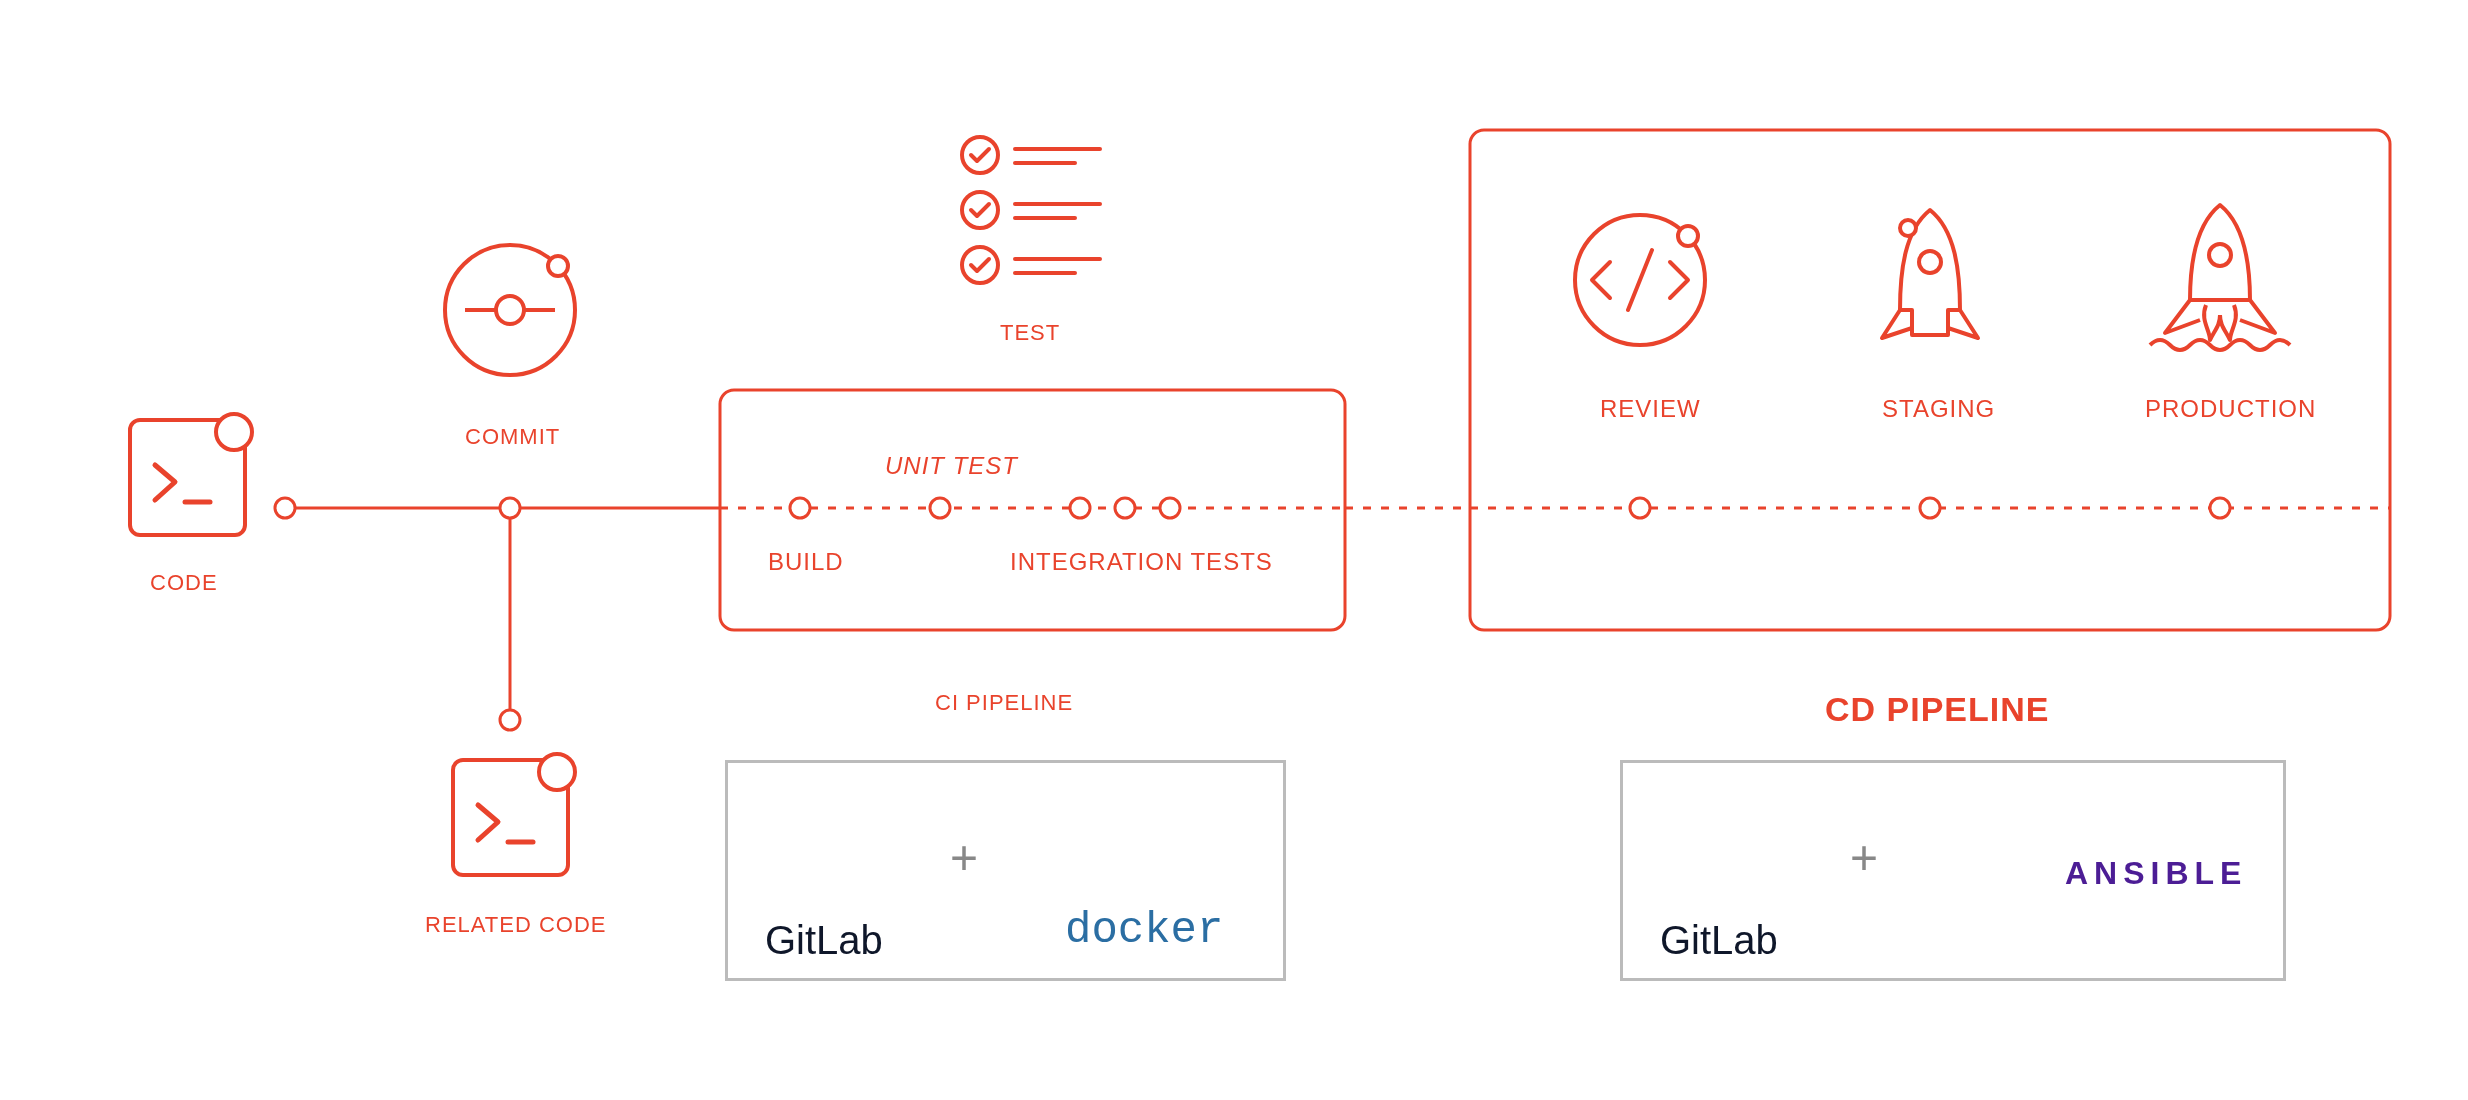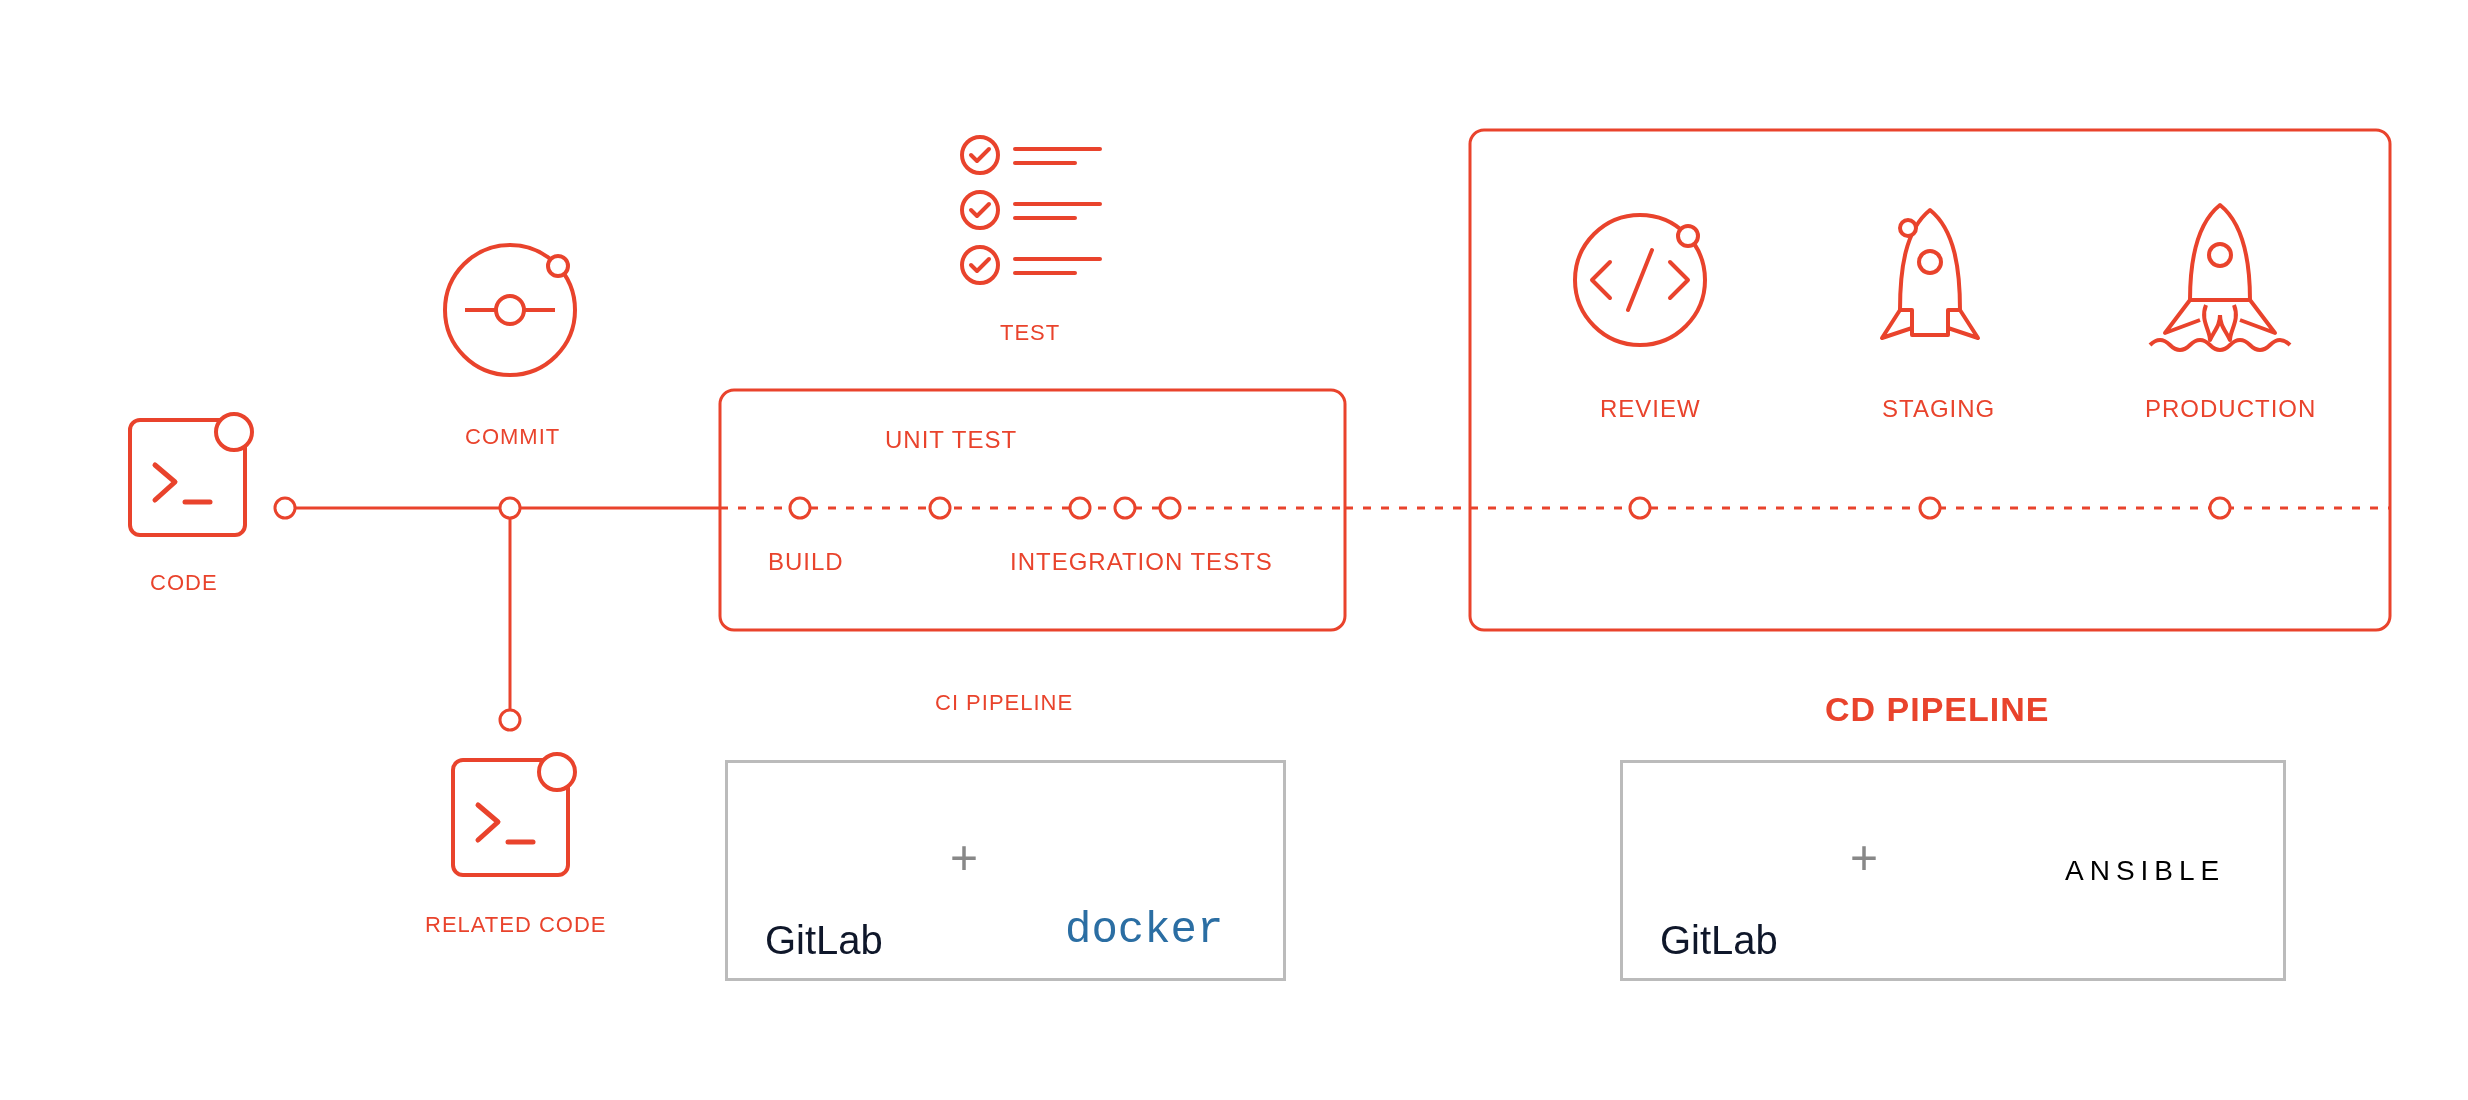--- a/index.html
+++ b/index.html
@@ -38,24 +38,24 @@
     color: #888;
     font-size: 48px;
     font-weight: 300;
   }
   .docker-label {
     color: #2b6ea3;
     font-size: 44px;
     font-family: Liberation Mono, monospace;
   }
   .ansible-label {
-    color: #000000;
-    font-size: 28px;
+    color: #4c1d95;
+    font-size: 32px;
     letter-spacing: 6px;
-    font-weight: 400;
+    font-weight: 700;
   }
 </style>
 </head>
 <body>
 
 <div class="canvas">
 
 <svg width="2468" height="1100" style="position:absolute;left:0;top:0">
 
   <line x1="285" y1="508" x2="720" y2="508" stroke="#e9432c" stroke-width="3"></line>
@@ -195,21 +195,21 @@
   </g>
 
 </svg>
 
 <div class="label label-small" style="left:150px; top:570px;">CODE</div>
 <div class="label label-small" style="left:465px; top:424px;">COMMIT</div>
 <div class="label label-small" style="left:425px; top:912px;">RELATED CODE</div>
 <div class="label label-small" style="left:1000px; top:320px;">TEST</div>
 
 <div class="label" style="left:768px; top:548px;">BUILD</div>
-<div class="label" style="left:885px; top:426px;">UNIT TEST</div>
+<div class="label" style="left:885px; top:452px;font-style:italic;">UNIT TEST</div>
 <div class="label" style="left:1010px; top:548px;">INTEGRATION TESTS</div>
 
 <div class="label" style="left:1600px; top:395px;">REVIEW</div>
 <div class="label" style="left:1882px; top:395px;">STAGING</div>
 <div class="label" style="left:2145px; top:395px;">PRODUCTION</div>
 
 <div class="label" style="left:935px; top:690px; font-size:22px;">CI PIPELINE</div>
 <div class="label" style="left:1825px; top:690px; font-size:34px;font-weight:bold;">CD PIPELINE</div>
 
 <div class="tool-box" style="left:725px; top:760px; width:555px; height:215px;"></div>

